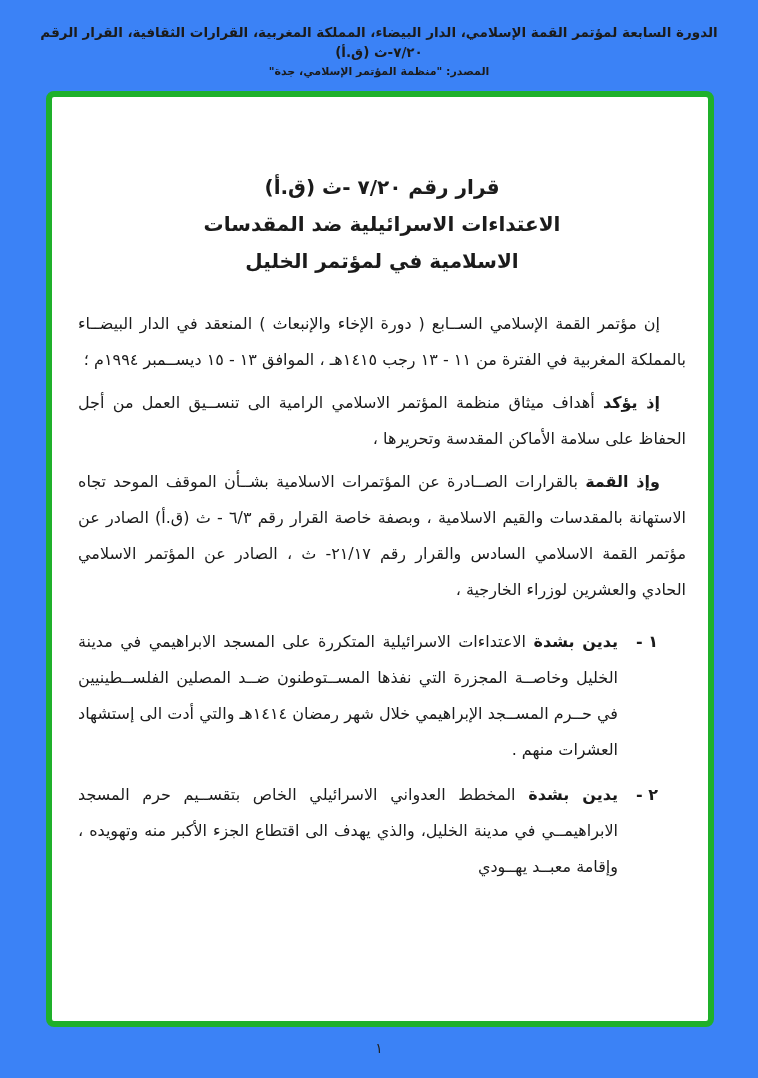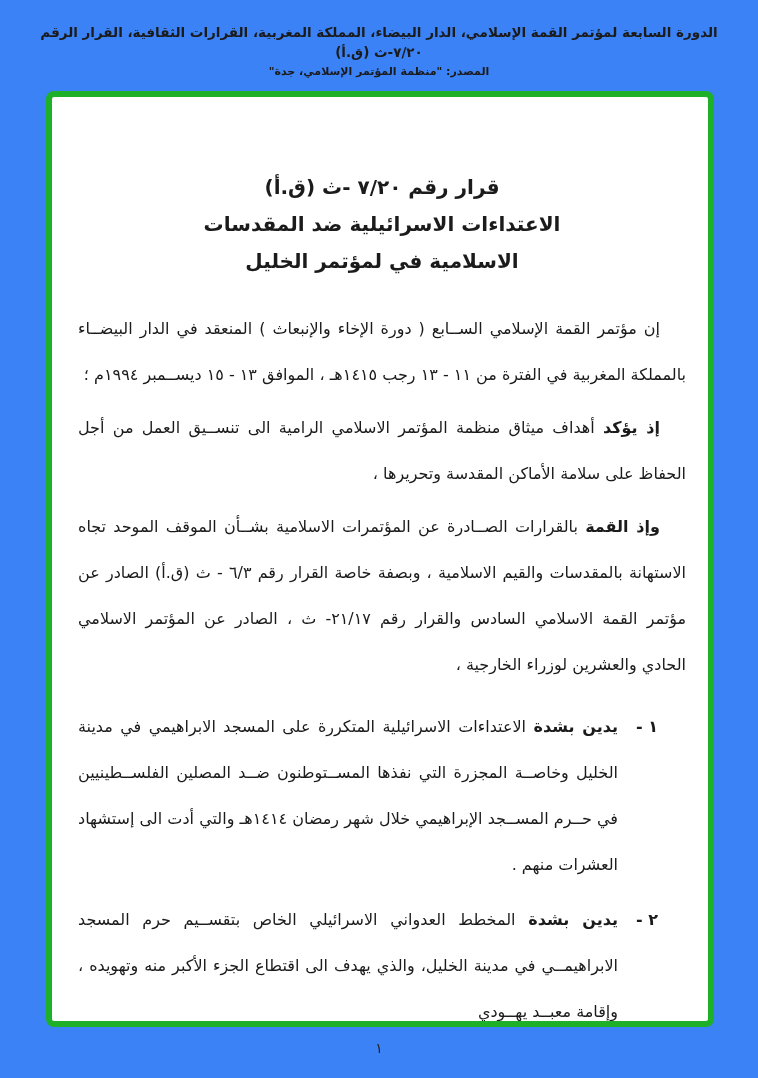--- a/index.html
+++ b/index.html
@@ -18,21 +18,21 @@
     overflow:hidden;background:#ffffff;
   }
   .doc-inner{
     position:absolute;inset:0;padding:72px 22px 10px 26px;box-sizing:border-box;
     direction:rtl;overflow:hidden;
   }
   
   .title-block{text-align:center;font-weight:bold;margin-bottom:26px;}
   .title-line{font-size:20px;line-height:37px;letter-spacing:0.2px;}
   
-  .body-text{font-size:16px;line-height:46px;text-align:justify;text-justify:inter-word;}
+  .body-text{font-size:16px;line-height:36px;text-align:justify;text-justify:inter-word;}
   .para{margin:0 0 7px 0;text-indent:26px;}
   .para b{font-weight:bold;}
   .para b:empty{display:none;}
   .lead{font-weight:bold;margin-top:48px;}
   
   .items{margin:16px 28px 0 0;}
   .item{display:flex;direction:rtl;margin-bottom:9px;}
   .item .num{flex:0 0 40px;font-weight:bold;white-space:nowrap;}
   .item .itext{flex:1 1 auto;text-align:justify;text-justify:inter-word;}
   

